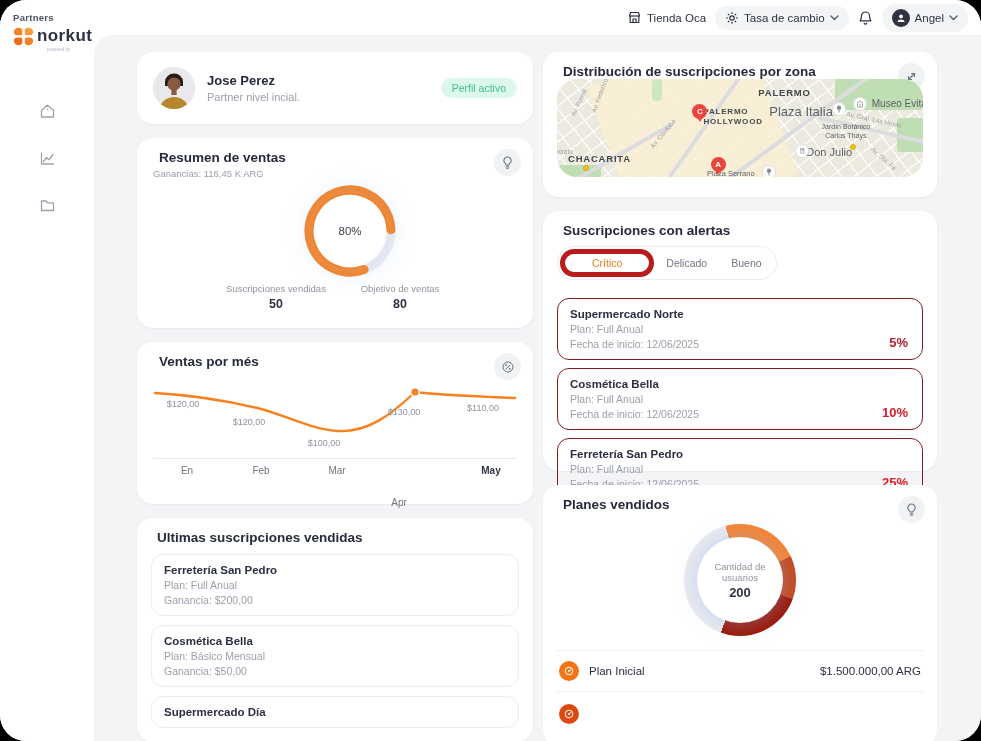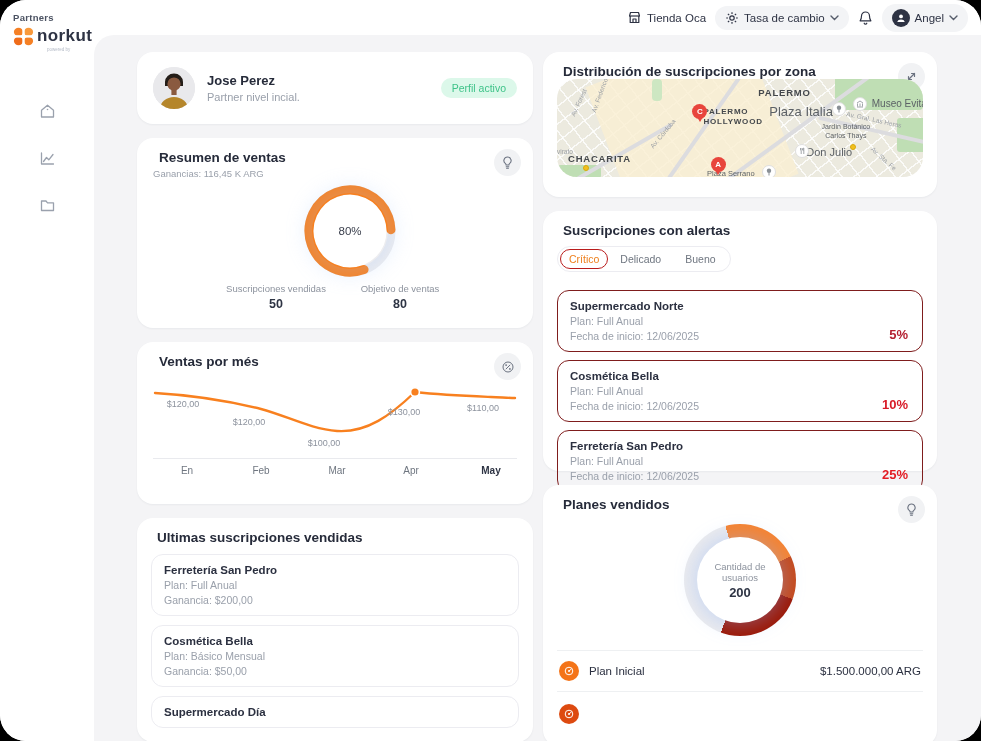--- a/index.html
+++ b/index.html
@@ -108,21 +108,21 @@
   .poi { position:absolute; width:14px; height:14px; background:#fff; border:1px solid #dedede;
          border-radius:50%; display:flex; align-items:center; justify-content:center; color:#8a9096; }
   .dot-y { position:absolute; width:6px; height:6px; border-radius:50%; background:#f2c01f; border:1px solid #d8a90e; }
 
   
   .alertas-card { height:260px; padding:12px 14px; }
   .tabs { display:inline-flex; align-items:center; border:1px solid #ececf1; border-radius:999px;
           padding:2px; margin:8px 0 10px; background:#fff; }
   .tab { border:none; background:transparent; font-size:10.5px; color:#6f7680; padding:4px 12px;
          cursor:pointer; border-radius:999px; font-family:inherit; }
-  .tab.active { border:1px solid #b91c1c; color:#ee7f1c; padding:3px 8px; }
+  .tab.active { border:5px solid #b91c1c; color:#ee7f1c; padding:3px 27px; }
   .alert-item { border:1px solid #7f1d1d; border-radius:12px; padding:9px 14px 9px 12px; margin-top:8px;
                 display:flex; align-items:flex-end; cursor:pointer; }
   .pct { margin-left:auto; font-size:13px; font-weight:800; }
 
   
   .planes-card { padding:12px 14px; }
   .donut { position:relative; width:112px; height:112px; border-radius:50%; margin:12px auto 0;
            background:conic-gradient(from -15deg, #f8822d 0 80deg, #c64718 80deg 125deg,
                       #9c1603 125deg 215deg, #ebebee 215deg 360deg); }
   .donut-hole { position:absolute; inset:13px; background:#fff; border-radius:50%;
@@ -313,21 +313,21 @@
             <span class="vlabel" style="left:30px; top:16px;">$120,00</span>
             <span class="vlabel" style="left:96px; top:34px;">$120,00</span>
             <span class="vlabel" style="left:171px; top:55px;">$100,00</span>
             <span class="vlabel" style="left:251px; top:24px;">$130,00</span>
             <span class="vlabel" style="left:330px; top:20px;">$110,00</span>
           </div>
           <div class="months">
             <span style="left:34px;">En</span>
             <span style="left:108px;">Feb</span>
             <span style="left:184px;">Mar</span>
-            <span style="left:258px;">Apr</span>
+            <span style="left:246px;margin-top:32px;">Apr</span>
             <span style="left:338px;">May</span>
           </div>
         </div>
 
         <div class="card ultimas-card">
           <div class="card-title">Ultimas suscripciones vendidas</div>
           <div class="list-item">
             <div class="li-name">Ferretería San Pedro</div>
             <div class="li-line">Plan: Full Anual</div>
             <div class="li-line">Ganancia: $200,00</div>

